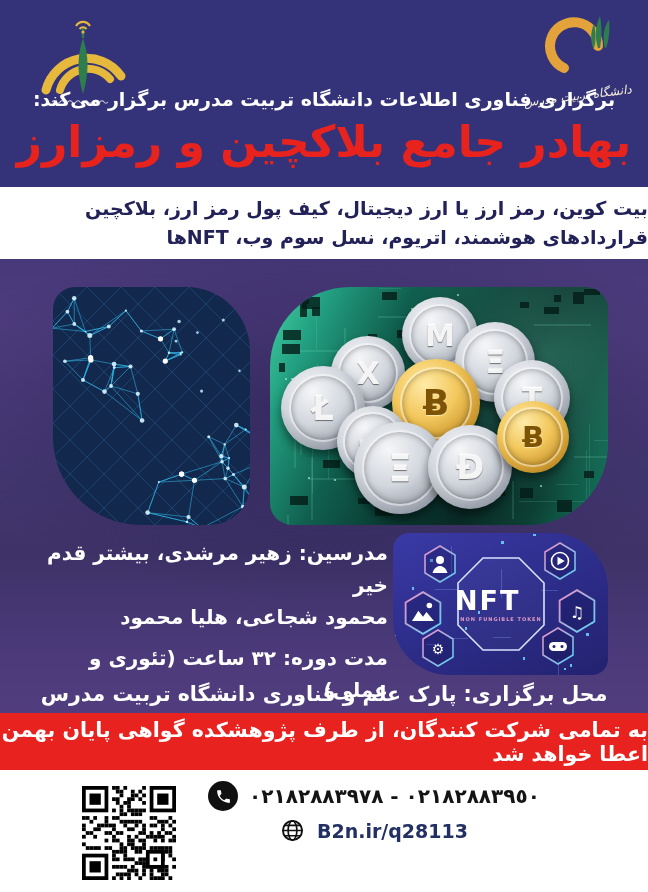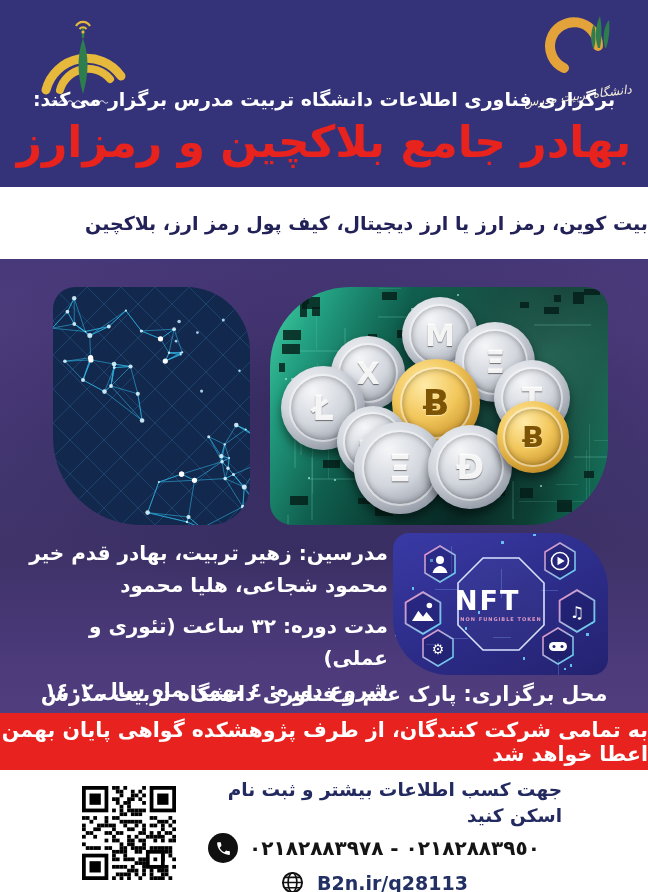--- a/index.html
+++ b/index.html
@@ -110,20 +110,21 @@
       <path d="M57 34 C54 26 55 16 58 10 C60 18 60 28 58 34 Z" fill="#2e7d4f"></path>
     </svg>
     <div class="uni-caption">دانشگاه تربیت مدرس</div>
   </div>
 
   <div class="abs org-line">برگزاری فناوری اطلاعات دانشگاه تربیت مدرس برگزار می‌کند:</div>
   <div class="abs main-title">بهادر جامع بلاکچین و رمزارز</div>
 
   <div class="abs topics">
     <div>بیت کوین، رمز ارز یا ارز دیجیتال، کیف پول رمز ارز، بلاکچین</div>
+    <div>قراردادهای هوشمند، اتریوم، نسل سوم وب، NFTها</div>
   </div>
 
   <div class="abs img-network">
     <svg id="mesh-svg" viewBox="0 0 197 238" width="197" height="238">
         <line x1="-272" y1="0" x2="-34" y2="238" stroke="#1d4672" stroke-width="0.9"></line>
         <line x1="-272" y1="238" x2="-34" y2="0" stroke="#1d4672" stroke-width="0.9"></line>
         <line x1="-238" y1="0" x2="0" y2="238" stroke="#1d4672" stroke-width="0.9"></line>
         <line x1="-238" y1="238" x2="0" y2="0" stroke="#1d4672" stroke-width="0.9"></line>
         <line x1="-204" y1="0" x2="34" y2="238" stroke="#1d4672" stroke-width="0.9"></line>
         <line x1="-204" y1="238" x2="34" y2="0" stroke="#1d4672" stroke-width="0.9"></line>
@@ -482,21 +483,21 @@
       <div class="ring"></div>
         <div class="glyph" style="font-size:34px">Đ</div>
       </div>
       <div class="coin gold" style="left:227px;top:114px;width:72px;height:72px">
       <div class="ring"></div>
         <div class="glyph" style="font-size:29px">Ƀ</div>
       </div>
     </div>
 
   <div class="abs details">
-    <div>مدرسین: زهیر تربیت، بهادر قدم خیر</div>
+    <div>مدرسین: زهیر مرشدی، بیشتر قدم خیر</div>
     <div>محمود شجاعی، هلیا محمود</div>
     <div class="gap"></div>
     <div>مدت دوره: ٣٢ ساعت (تئوری و عملی)</div>
     <div>شروع دوره: ٤ بهمن ماه سال ١٤٠٢</div>
   </div>
 
   <div class="abs nft-card" id="nft-card">
       <div style="position:absolute;left:99.86081398085729px;top:104.4553752403964px;width:18.406281939896886px;height:1px;background:rgba(130,170,255,.3)"></div>
       <div style="position:absolute;left:164.89518236596845px;top:125.66451680644626px;width:1px;height:18.75190204137559px;background:rgba(130,170,255,.3)"></div>
       <div style="position:absolute;left:57.84611443888681px;top:12.769494006768564px;width:1px;height:27.780669179642885px;background:rgba(130,170,255,.3)"></div>
@@ -781,21 +782,20 @@
       <rect x="76" y="7.6" width="11.399999999999999" height="11.399999999999999" fill="#000"></rect>
       <rect x="0" y="68.39999999999999" width="26.599999999999998" height="26.599999999999998" fill="#000"></rect>
       <rect x="3.8" y="72.2" width="19" height="19" fill="#fff"></rect>
       <rect x="7.6" y="76" width="11.399999999999999" height="11.399999999999999" fill="#000"></rect>
       <rect x="64.6" y="64.6" width="19" height="19" fill="#000"></rect>
       <rect x="68.39999999999999" y="68.39999999999999" width="11.399999999999999" height="11.399999999999999" fill="#fff"></rect>
       <rect x="72.2" y="72.2" width="3.8" height="3.8" fill="#000"></rect>
     </svg>
 
   <div class="abs contact">
-    <div class="scan-text">جهت کسب اطلاعات بیشتر و ثبت نام اسکن کنید</div>
     <div class="phone-row">
       <span class="icon-circle">
         <svg viewBox="0 0 24 24" width="17" height="17">
           <path fill="#fff" d="M6.6 10.8c1.5 2.9 3.7 5.1 6.6 6.6l2.2-2.2c.3-.3.7-.4 1-.2 1.1.4 2.3.6 3.6.6.6 0 1 .4 1 1V20c0 .6-.4 1-1 1C10.6 21 3 13.4 3 4c0-.6.4-1 1-1h3.5c.6 0 1 .4 1 1 0 1.2.2 2.4.6 3.6.1.3 0 .7-.2 1l-2.3 2.2z"></path>
         </svg>
       </span>
       <span class="phone-num">٠٢١٨٢٨٨٣٩٧٨ - ٠٢١٨٢٨٨٣٩٥٠</span>
     </div>
     <div class="web-row">
       <svg viewBox="0 0 24 24" width="25" height="25">

